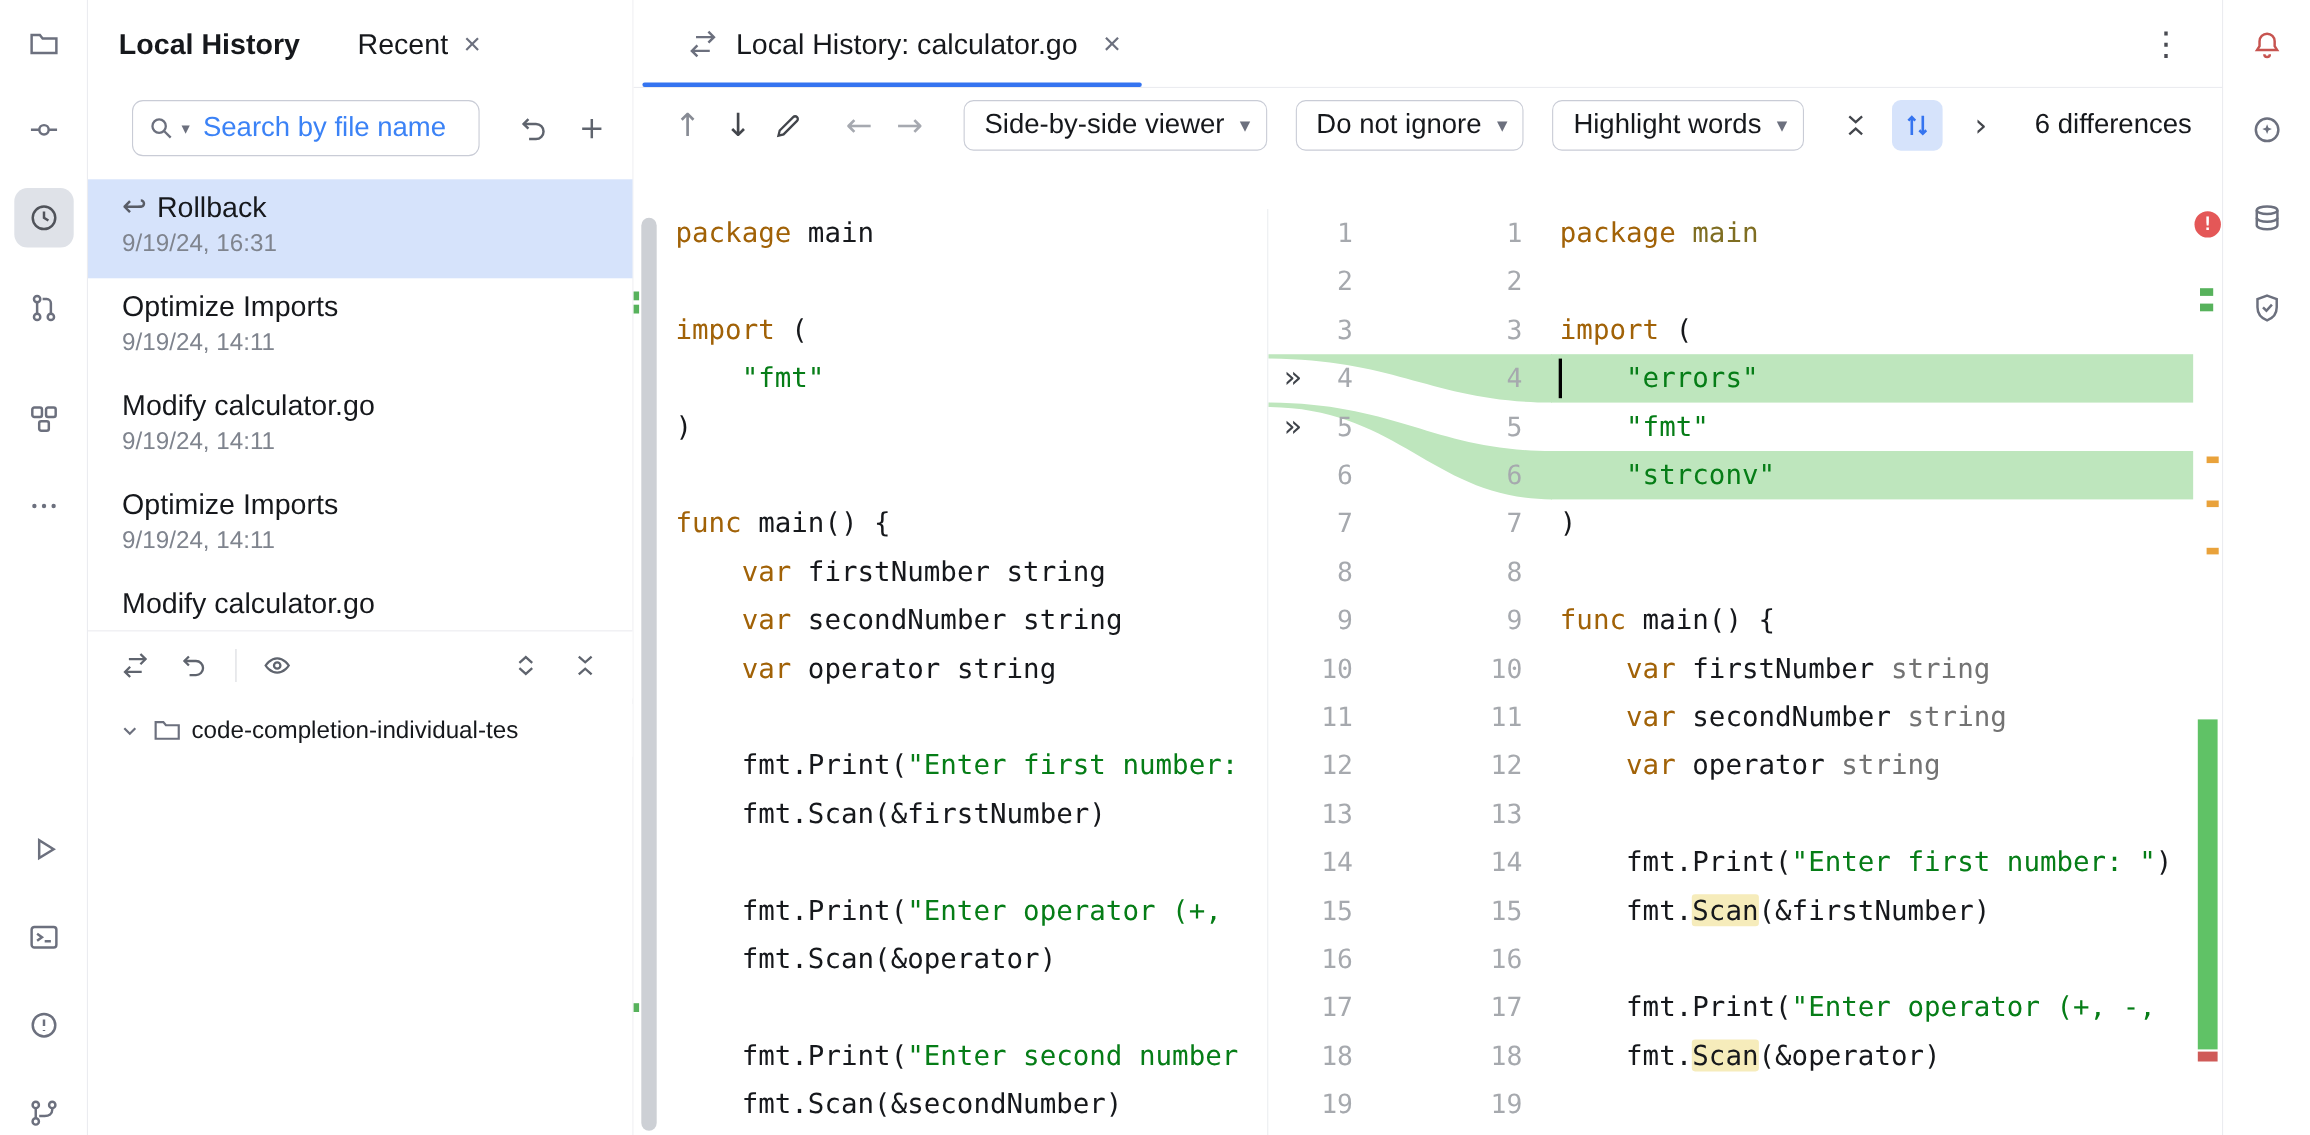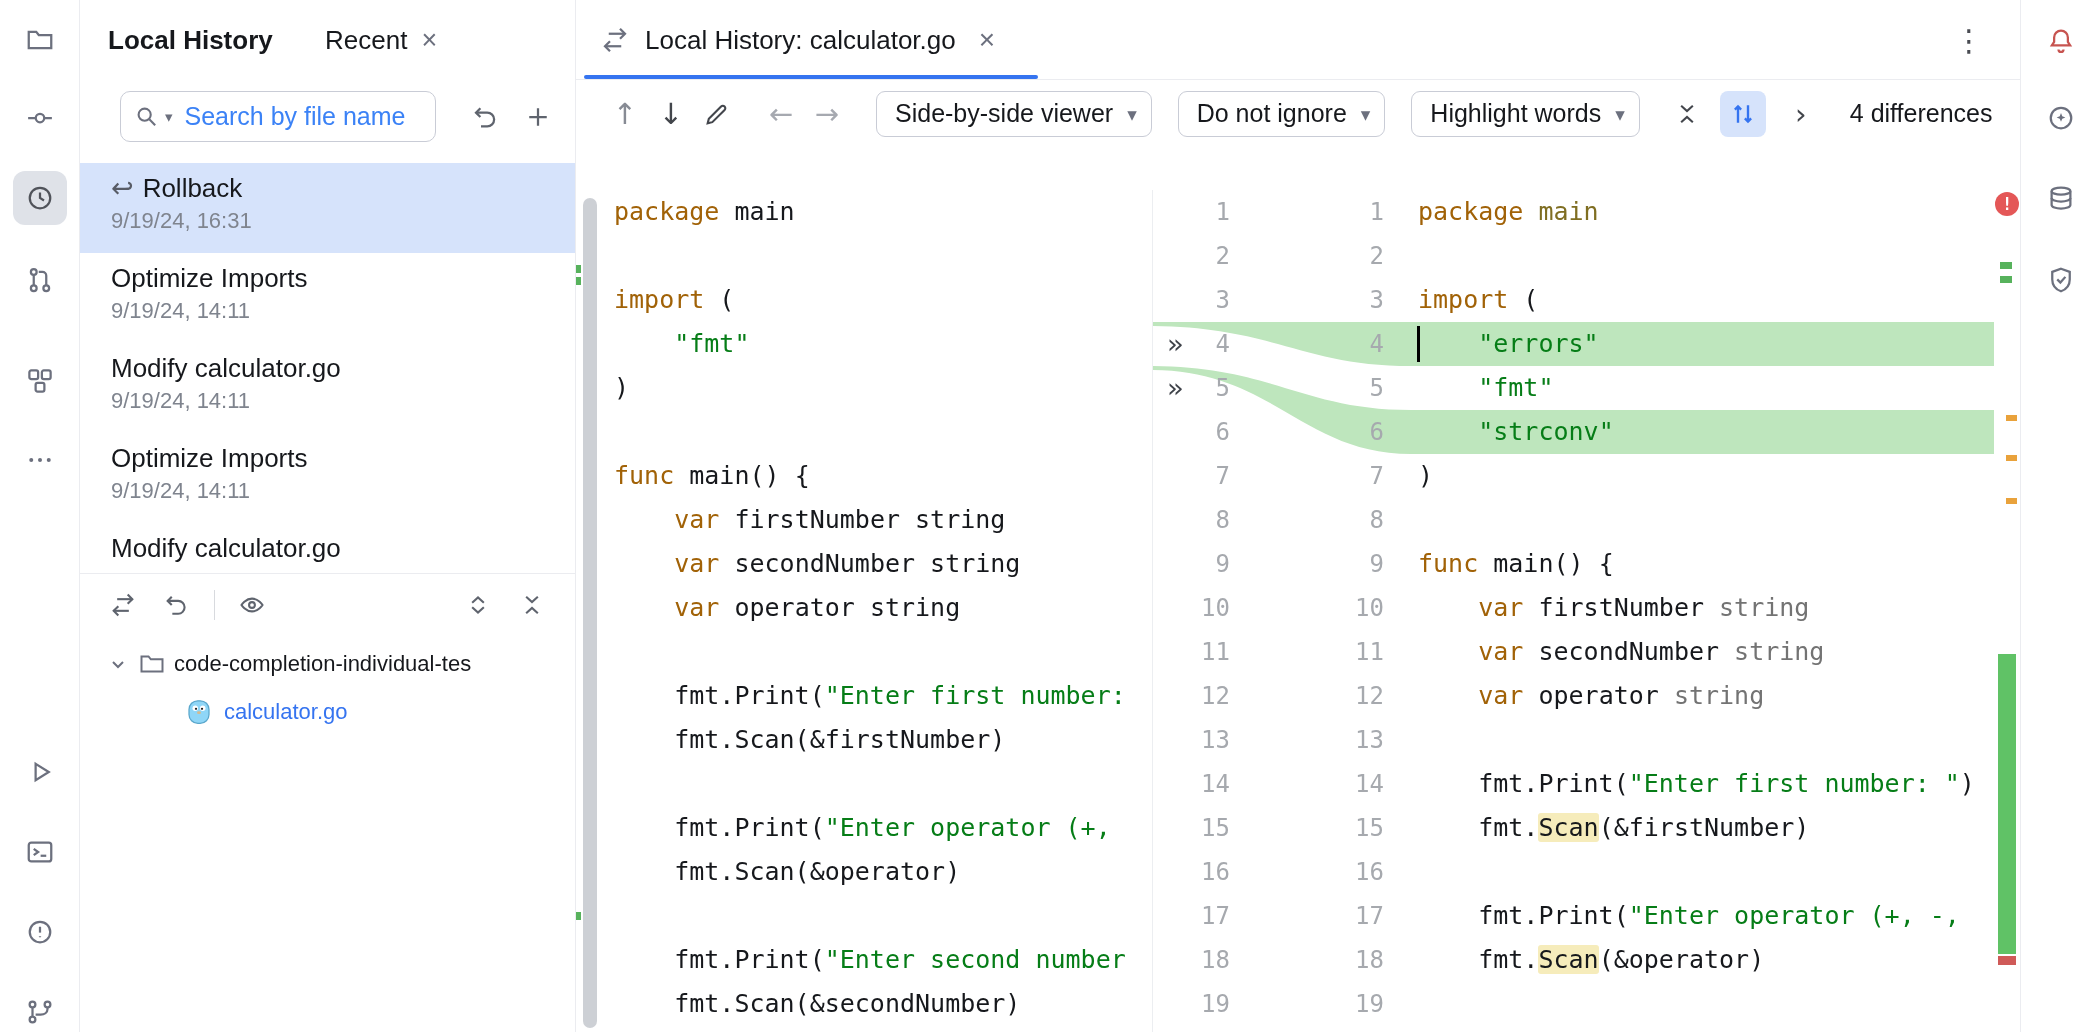--- a/index.html
+++ b/index.html
@@ -37,21 +37,21 @@
   .pt-spacer { flex:1; }
   .tree { position:absolute; left:0; right:0; top:640px; z-index:2; background:#fff; }
   .tree-row { height:48px; display:flex; align-items:center; font-size:22px; white-space:nowrap; overflow:hidden; }
   .tree-row.r1 { padding-left:26px; gap:8px; }
   .tree-row.r2 { padding-left:104px; gap:10px; }
   .file-link { color:#3574f0; }
 
   
   .main { position:absolute; left:576px; top:0; bottom:0; width:1444px; background:#fff; }
   .tabbar { position:absolute; top:0; left:0; right:0; height:80px; border-bottom:1px solid #ebecf0; }
-  .etab { position:absolute; left:0; top:0; height:80px; display:flex; align-items:center; padding:0 24px; gap:15px; font-size:26px;text-align:center; }
+  .etab { position:absolute; left:24px; top:0; height:80px; display:flex; align-items:center; padding:0 24px; gap:15px; font-size:26px;text-align:center; }
   .etab .x { color:#6c707e; font-size:28px; margin-left:8px; }
   .etab-underline { position:absolute; left:8px; bottom:0; width:454px; height:4px; background:#3574f0; border-radius:2px; }
   .kebab { position:absolute; right:36px; top:0; height:80px; display:flex; align-items:center;
            font-size:30px; color:#494b52; font-family:"DejaVu Sans",sans-serif; }
 
   .dtoolbar { position:absolute; top:80px; left:0; right:0; height:67px; display:flex; align-items:center; padding-left:26px; }
   .tbtn { width:46px; height:46px; display:flex; align-items:center; justify-content:center; border-radius:8px;
           font-size:29px; color:#43464c; font-family:"DejaVu Sans",sans-serif; }
   .tbtn.dim { color:#a6a9b0; }
   .tbtn.mid { color:#878b94; }
@@ -301,31 +301,20 @@
   <div class="tree">
     <div class="tree-row r1">
       <svg width="24" height="24" viewBox="0 0 24 24" fill="none" stroke="#6c707e" stroke-width="2">
           <path d="M7 10l5 5 5-5"></path>
         </svg>
       <svg width="28" height="28" viewBox="0 0 24 24" fill="none" stroke="#6c707e" stroke-width="1.7">
           <path d="M3 5.5h6l2 2.5h10v10.5H3z"></path>
         </svg>
       <span>code-completion-individual-tes</span>
     </div>
-    <div class="tree-row r2">
-      <svg width="30" height="30" viewBox="0 0 24 24">
-          <rect x="4" y="3" width="16" height="18" rx="7" fill="#8fd6f7" stroke="#5aa7cc"></rect>
-          <circle cx="9" cy="9" r="2.2" fill="#fff"></circle>
-          <circle cx="15" cy="9" r="2.2" fill="#fff"></circle>
-          <circle cx="9.6" cy="9.4" r="0.9" fill="#222"></circle>
-          <circle cx="14.4" cy="9.4" r="0.9" fill="#222"></circle>
-          <ellipse cx="12" cy="12.5" rx="1.6" ry="1.1" fill="#d8b98a"></ellipse>
-        </svg>
-      <span class="file-link">calculator.go</span>
-    </div>
   </div>
 </div>
 
 <div class="main">
   <div class="tabbar">
     <div class="etab">
       <svg width="30" height="30" viewBox="0 0 24 24" fill="none" stroke="#6c707e" stroke-width="1.8">
           <path d="M16 3l4 4-4 4"></path>
           <path d="M20 7H7"></path>
           <path d="M8 13l-4 4 4 4"></path>
@@ -368,21 +357,21 @@
       </div>
     <div class="tbtn active gap10">
       <svg width="30" height="30" viewBox="0 0 24 24" fill="none" stroke="#3574f0" stroke-width="1.9">
           <path d="M8 19V6"></path>
           <path d="M5.5 8.5L8 6l2.5 2.5"></path>
           <path d="M16 5v13"></path>
           <path d="M13.5 15.5L16 18l2.5-2.5"></path>
         </svg>
       </div>
     <div class="tbtn gap12">›</div>
-    <div class="diff-count">4 differences</div>
+    <div class="diff-count">6 differences</div>
   </div>
 
 
   <div class="code-region">
 
     <div class="lscroll">
       <div class="lscroll-thumb"></div>
       <div class="ltick" style="top:75px"></div>
       <div class="ltick" style="top:87px"></div>
       <div class="ltick" style="top:722px"></div>

